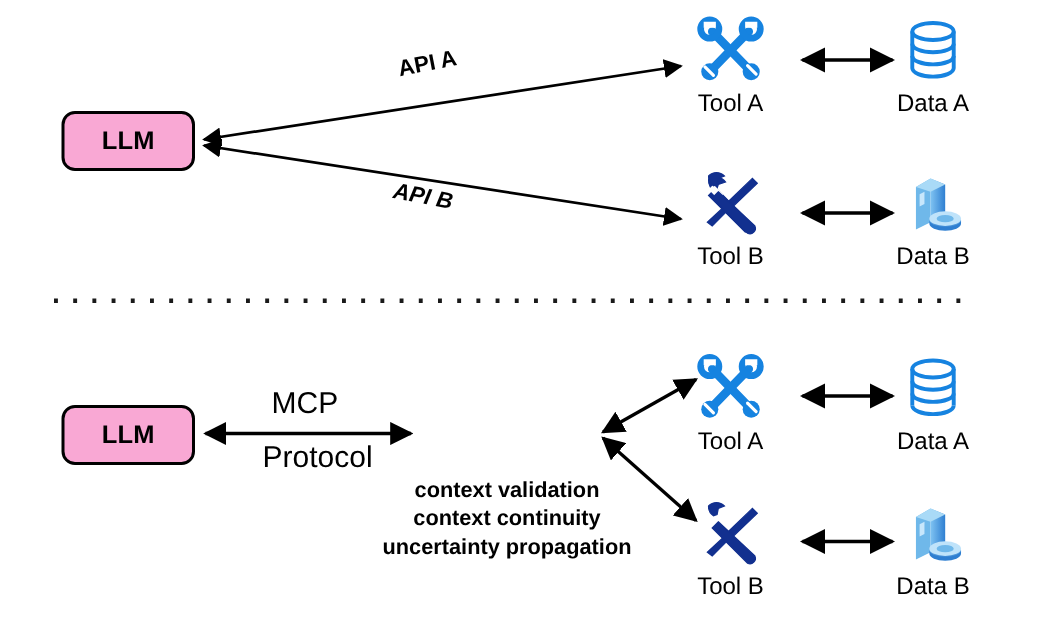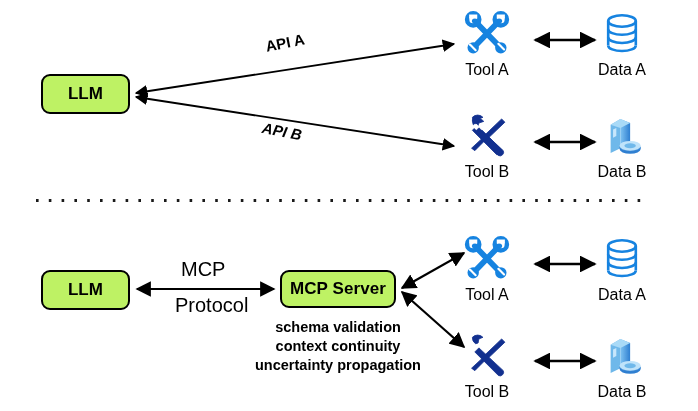--- a/index.html
+++ b/index.html
@@ -24,21 +24,21 @@
     top: 0;
     width: 698px;
     height: 411px;
   }
   
   .node-box {
     position: absolute;
     box-sizing: border-box;
     border: 2px solid #000000;
     border-radius: 9px;
-    background: #bef264;
+    background: #f9a8d4;
     display: flex;
     align-items: center;
     justify-content: center;
     font-weight: bold;
     color: #000000;
     letter-spacing: 0.1px;
   }
   #llm-top-box   { left: 41px;  top: 74px;  width: 89px;  height: 40px; font-size: 17px; }
   #llm-bottom-box{ left: 41px;  top: 270px; width: 89px;  height: 40px; font-size: 17px; }
   #mcp-server-box{ left: 280px; top: 270px; width: 116px; height: 38px; font-size: 17px; }
@@ -226,23 +226,22 @@
     </svg>
     <div class="caption">Data B</div>
   </div>
 
   <div class="node-box" id="llm-bottom-box">LLM</div>
 
   <div class="free-label" id="label-mcp">MCP</div>
 
   <div class="free-label" id="label-protocol">Protocol</div>
 
-  <div class="node-box" id="mcp-server-box">MCP Server</div>
-
-  <div class="annot-line" id="annot-0">schema validation</div>
+
+  <div class="annot-line" id="annot-0">context validation</div>
   <div class="annot-line" id="annot-2">uncertainty propagation</div>
   <div class="annot-line" id="annot-1">context continuity</div>
 
   <div class="icon-node" id="node-tool-a-bot">
     <svg class="glyph" viewBox="0 0 64 64" xmlns="http://www.w3.org/2000/svg">
       <g stroke="#1683e0" fill="#1683e0">
         <line x1="17" y1="16" x2="47" y2="47" stroke-width="7" stroke-linecap="round"></line>
         <circle cx="15" cy="14" r="7.5" fill="none" stroke-width="5.5"></circle>
         <path d="M 10 8 L 20 8 L 20 13 L 10 13 Z" fill="#ffffff" stroke="none"></path>
         <circle cx="49" cy="49" r="7" fill="#1683e0" stroke="none"></circle>

